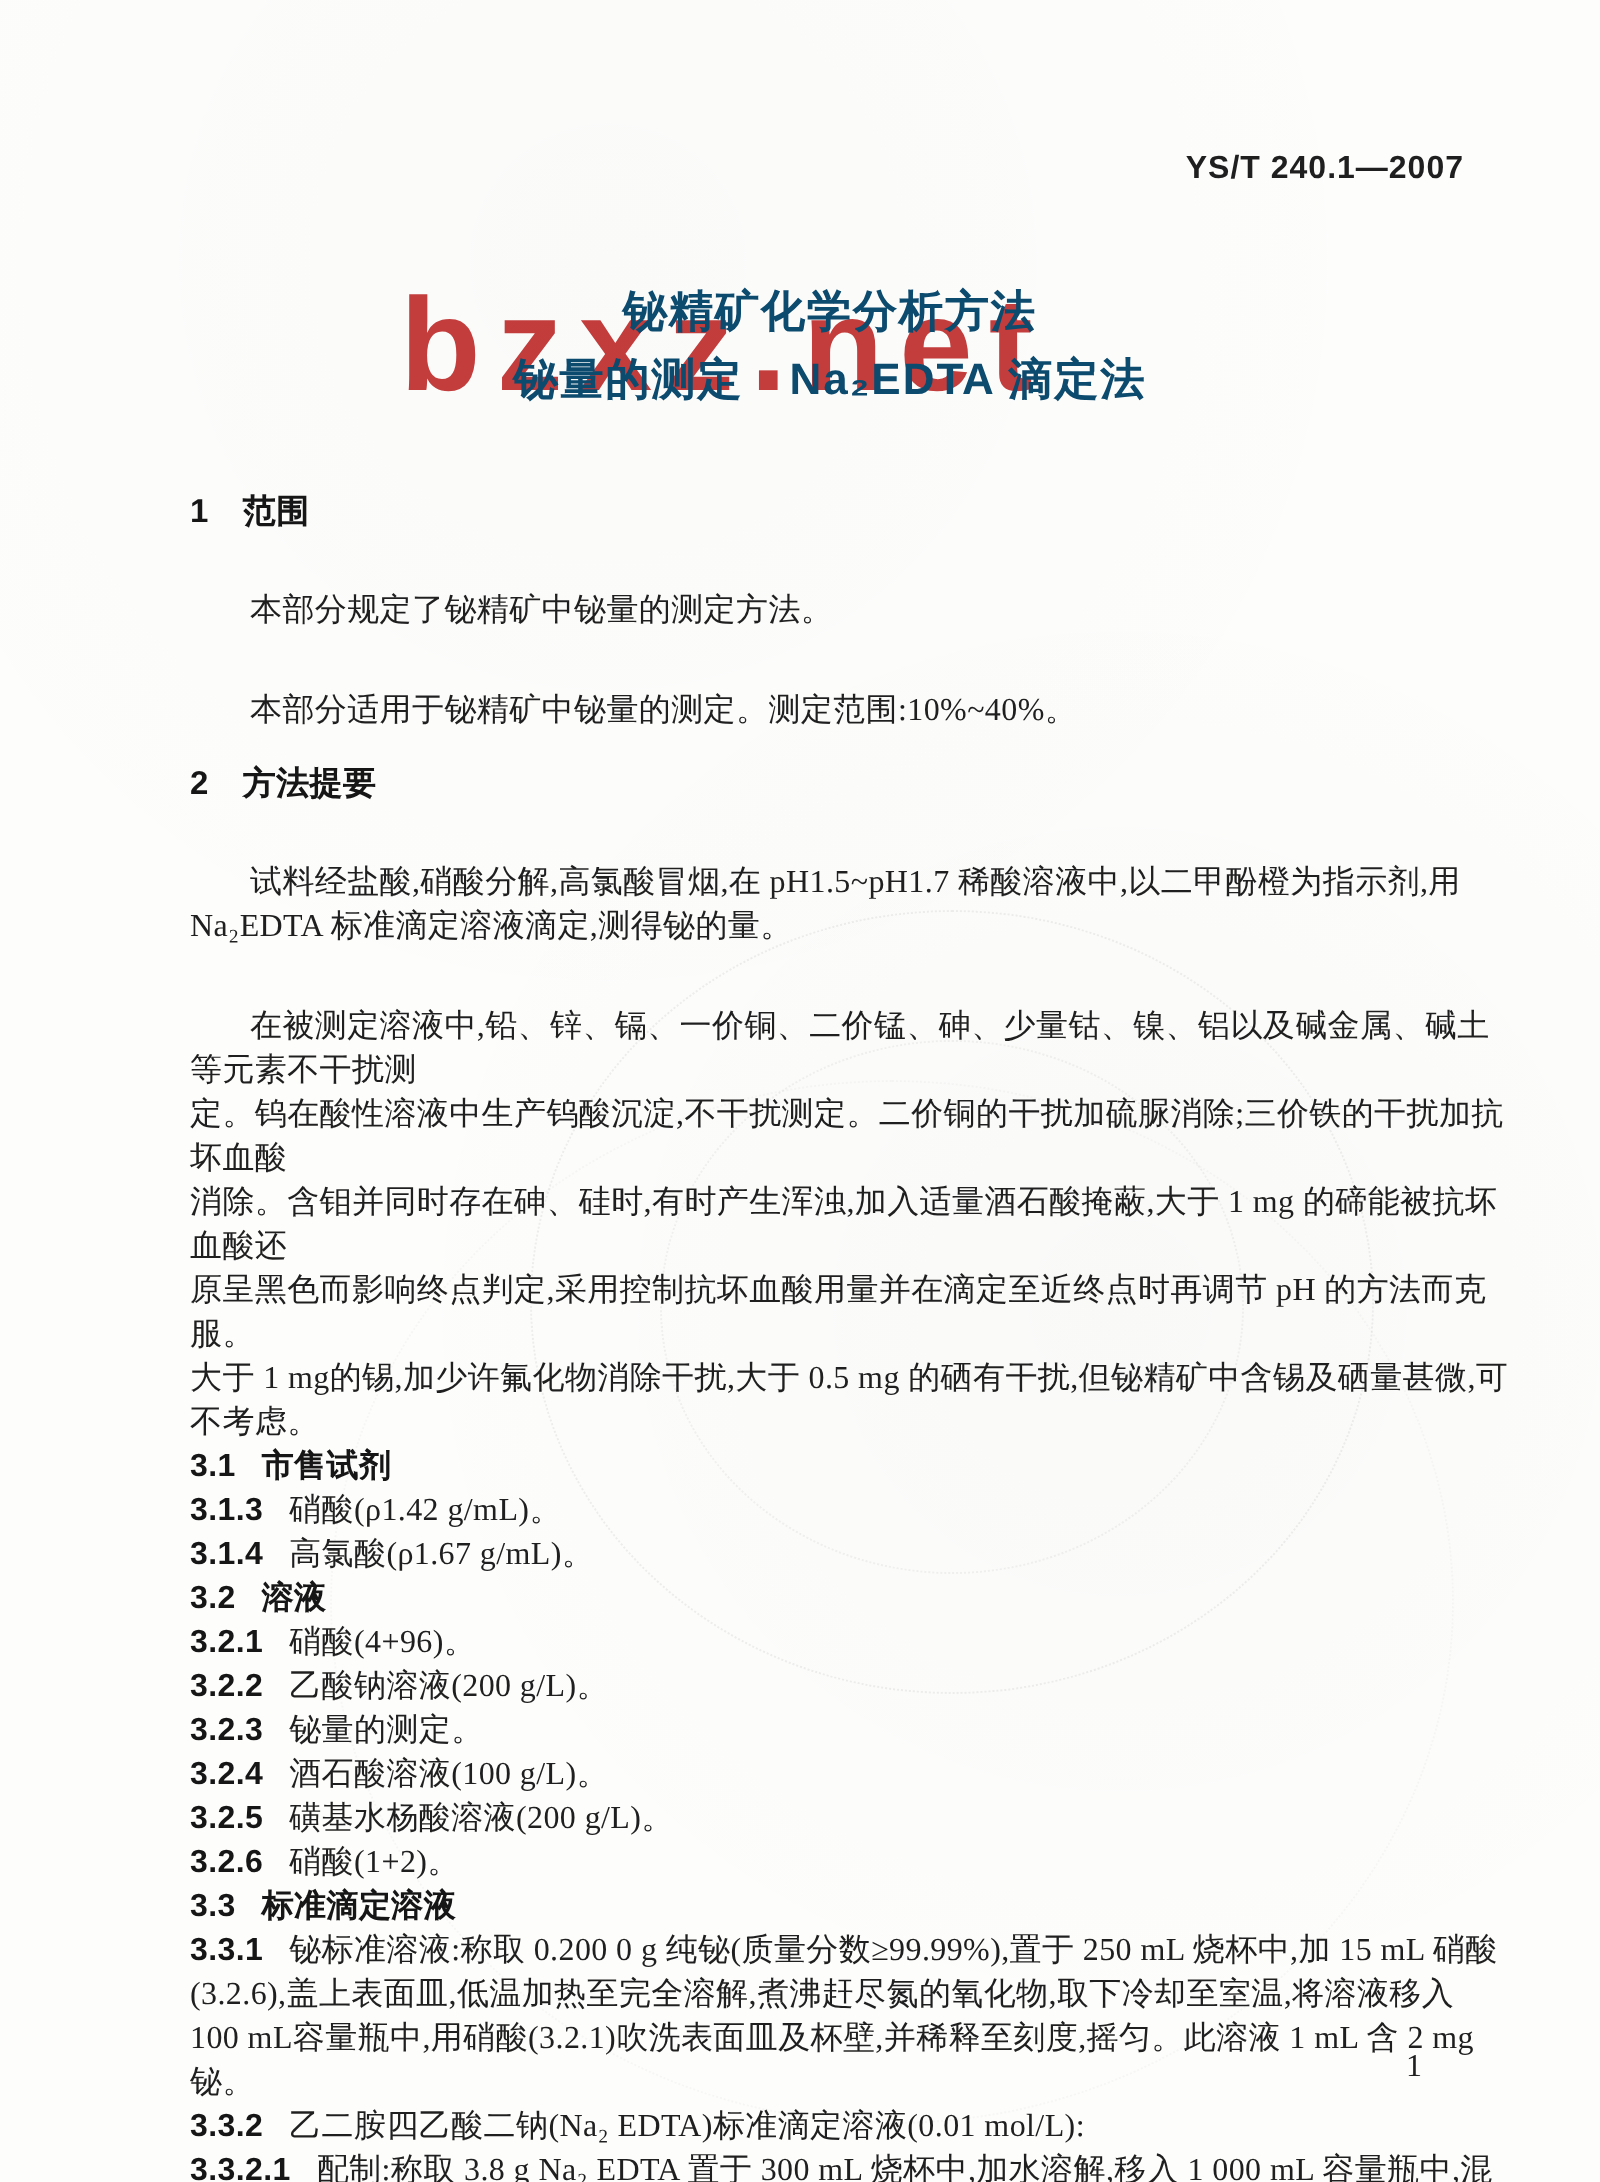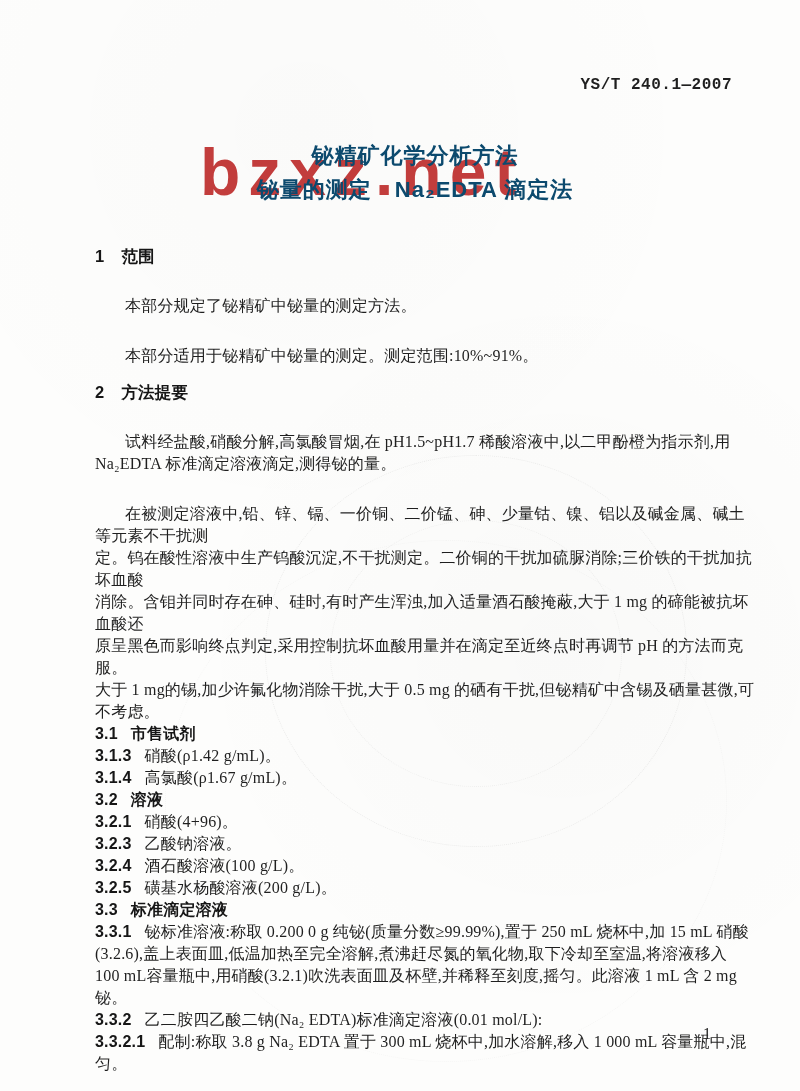--- a/index.html
+++ b/index.html
@@ -40,21 +40,21 @@
     border:1px dotted rgba(140,140,140,.28);
     border-radius:50%;
     z-index:0;
   }
   .arc-1{left:265px;top:455px;width:420px;height:390px;opacity:.5;}
   .arc-2{left:330px;top:520px;width:290px;height:265px;opacity:.4;}
   .arc-3{left:165px;top:540px;width:560px;height:520px;opacity:.3;border-color:rgba(150,150,150,.22);}
   .std-code{
     position:absolute;
     top:76px;right:68px;
-    font-family:Liberation Mono, monospace;
+    font-family:Liberation Sans, sans-serif;
     font-weight:bold;
     font-size:16px;
     letter-spacing:.5px;
     z-index:2;
     text-align:right;
   }
   .doc-title{
     position:absolute;
     left:30px;top:139px;width:770px;
     text-align:center;
@@ -119,37 +119,39 @@
 <div class="std-code">YS/T 240.1—2007</div>
 
 <div class="doc-title">
   <div class="t-line">铋精矿化学分析方法</div>
   <div class="t-line">铋量的测定　Na₂EDTA 滴定法</div>
 </div>
 
 <div class="doc">
     <div class="ln h1"><span class="num">1</span><span>范围</span></div>
     <div class="ln indent">本部分规定了铋精矿中铋量的测定方法。</div>
-    <div class="ln indent">本部分适用于铋精矿中铋量的测定。测定范围:10%~91%。</div>
+    <div class="ln indent">本部分适用于铋精矿中铋量的测定。测定范围:10%~40%。</div>
     <div class="ln h1"><span class="num">2</span><span>方法提要</span></div>
     <div class="ln indent">试料经盐酸,硝酸分解,高氯酸冒烟,在 pH1.5~pH1.7 稀酸溶液中,以二甲酚橙为指示剂,用</div>
     <div class="ln flush">Na₂EDTA 标准滴定溶液滴定,测得铋的量。</div>
     <div class="ln indent">在被测定溶液中,铅、锌、镉、一价铜、二价锰、砷、少量钴、镍、铝以及碱金属、碱土等元素不干扰测</div>
     <div class="ln flush">定。钨在酸性溶液中生产钨酸沉淀,不干扰测定。二价铜的干扰加硫脲消除;三价铁的干扰加抗坏血酸</div>
     <div class="ln flush">消除。含钼并同时存在砷、硅时,有时产生浑浊,加入适量酒石酸掩蔽,大于 1 mg 的碲能被抗坏血酸还</div>
     <div class="ln flush">原呈黑色而影响终点判定,采用控制抗坏血酸用量并在滴定至近终点时再调节 pH 的方法而克服。</div>
     <div class="ln flush">大于 1 mg的锡,加少许氟化物消除干扰,大于 0.5 mg 的硒有干扰,但铋精矿中含锡及硒量甚微,可不考虑。</div>
     <div class="ln h2"><span class="num">3.1</span><span>市售试剂</span></div>
     <div class="ln item"><span class="num">3.1.3</span><span>硝酸(ρ1.42 g/mL)。</span></div>
     <div class="ln item"><span class="num">3.1.4</span><span>高氯酸(ρ1.67 g/mL)。</span></div>
     <div class="ln h2"><span class="num">3.2</span><span>溶液</span></div>
     <div class="ln item"><span class="num">3.2.1</span><span>硝酸(4+96)。</span></div>
-    <div class="ln item"><span class="num">3.2.3</span><span>乙酸钠溶液。</span></div>
+    <div class="ln item"><span class="num">3.2.2</span><span>乙酸钠溶液(200 g/L)。</span></div>
+    <div class="ln item"><span class="num">3.2.3</span><span>铋量的测定。</span></div>
     <div class="ln item"><span class="num">3.2.4</span><span>酒石酸溶液(100 g/L)。</span></div>
     <div class="ln item"><span class="num">3.2.5</span><span>磺基水杨酸溶液(200 g/L)。</span></div>
+    <div class="ln item"><span class="num">3.2.6</span><span>硝酸(1+2)。</span></div>
     <div class="ln h2"><span class="num">3.3</span><span>标准滴定溶液</span></div>
     <div class="ln item"><span class="num">3.3.1</span><span>铋标准溶液:称取 0.200 0 g 纯铋(质量分数≥99.99%),置于 250 mL 烧杯中,加 15 mL 硝酸</span></div>
     <div class="ln flush">(3.2.6),盖上表面皿,低温加热至完全溶解,煮沸赶尽氮的氧化物,取下冷却至室温,将溶液移入</div>
     <div class="ln flush">100 mL容量瓶中,用硝酸(3.2.1)吹洗表面皿及杯壁,并稀释至刻度,摇匀。此溶液 1 mL 含 2 mg 铋。</div>
     <div class="ln item"><span class="num">3.3.2</span><span>乙二胺四乙酸二钠(Na₂ EDTA)标准滴定溶液(0.01 mol/L):</span></div>
     <div class="ln item"><span class="num">3.3.2.1</span><span>配制:称取 3.8 g Na₂ EDTA 置于 300 mL 烧杯中,加水溶解,移入 1 000 mL 容量瓶中,混匀。</span></div>
   </div>
 
 <div class="page-number">1</div>
 

